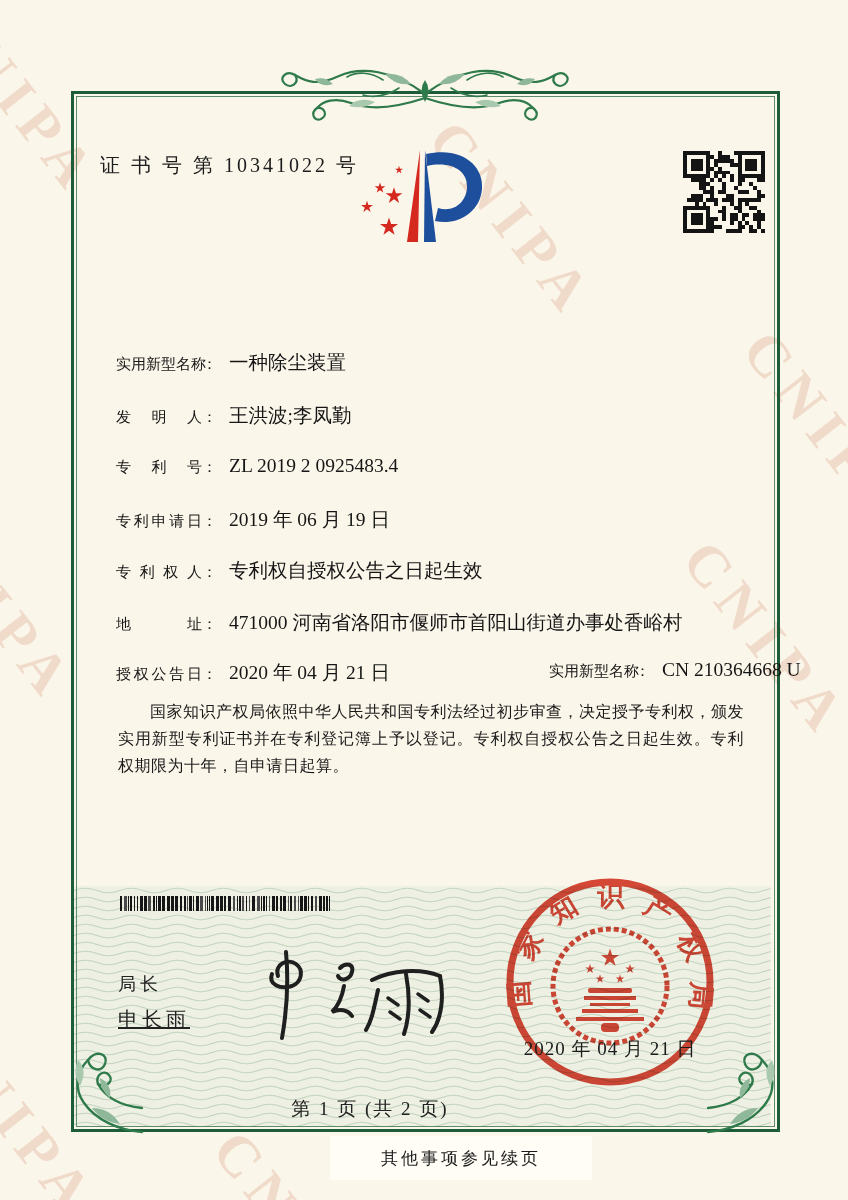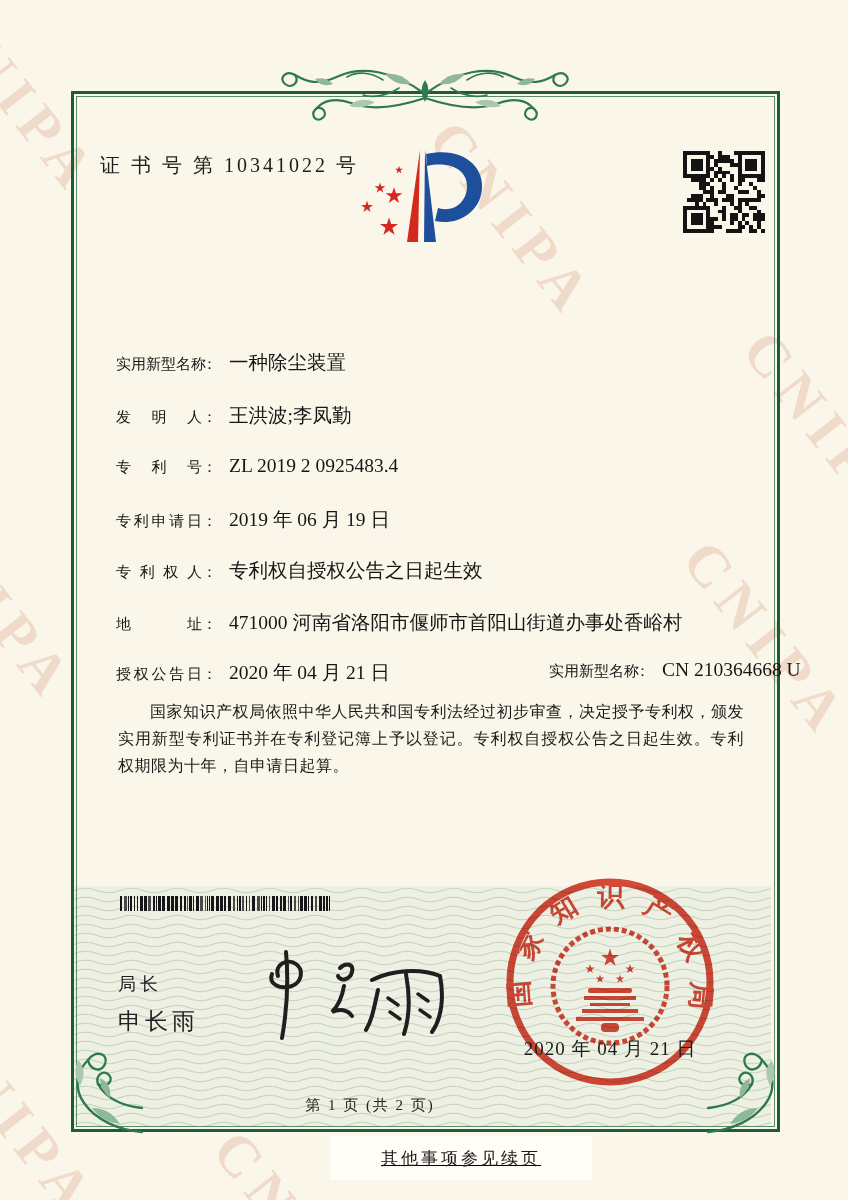--- a/index.html
+++ b/index.html
@@ -31,31 +31,31 @@
   .col2{position:absolute;left:433px;top:0;}
 
   .paras{position:absolute;left:118px;top:698px;width:626px;font-size:16px;line-height:27px;
          color:#1a1a1a;letter-spacing:0.5px;text-align:justify;}
   .paras p{margin:0;text-indent:2em;}
 
   .barcode{position:absolute;left:120px;top:896px;width:216px;height:15px;font-size:0;}
   .barcode i{display:inline-block;height:100%;}
 
   .signer-title{position:absolute;left:118px;top:972px;font-size:18px;letter-spacing:4px;color:#222;}
-  .signer-name{position:absolute;left:118px;top:1006px;font-size:23px;letter-spacing:4px;color:#222;}
+  .signer-name{position:absolute;left:118px;top:1006px;font-size:20px;letter-spacing:4px;color:#222;text-decoration:underline;}
   .sig{position:absolute;left:244px;top:946px;}
 
   .seal{position:absolute;left:500px;top:872px;mix-blend-mode:multiply;opacity:0.92;}
   .seal-date{position:absolute;left:510px;top:1036px;width:200px;text-align:center;
              font-size:19px;color:#1c1c1c;letter-spacing:1px;white-space:nowrap;}
 
-  .page-info{position:absolute;left:0;top:1096px;width:740px;text-align:center;font-size:15px;
+  .page-info{position:absolute;left:0;top:1096px;width:740px;text-align:center;font-size:19px;
              letter-spacing:2px;color:#222;}
   .note-box{position:absolute;left:330px;top:1136px;width:262px;height:44px;background:#fffdf6;
-            display:flex;align-items:center;justify-content:center;text-decoration:underline;}
+            display:flex;align-items:center;justify-content:center;}
   .note-box span{font-size:17px;letter-spacing:3px;color:#1a1a1a;}
 
   .flourish-top{position:absolute;left:263px;top:58px;}
   .flourish-bl{position:absolute;left:56px;top:1046px;}
   .flourish-br{position:absolute;left:702px;top:1046px;}
 </style>
 </head>
 <body>
 
 <div class="page">

